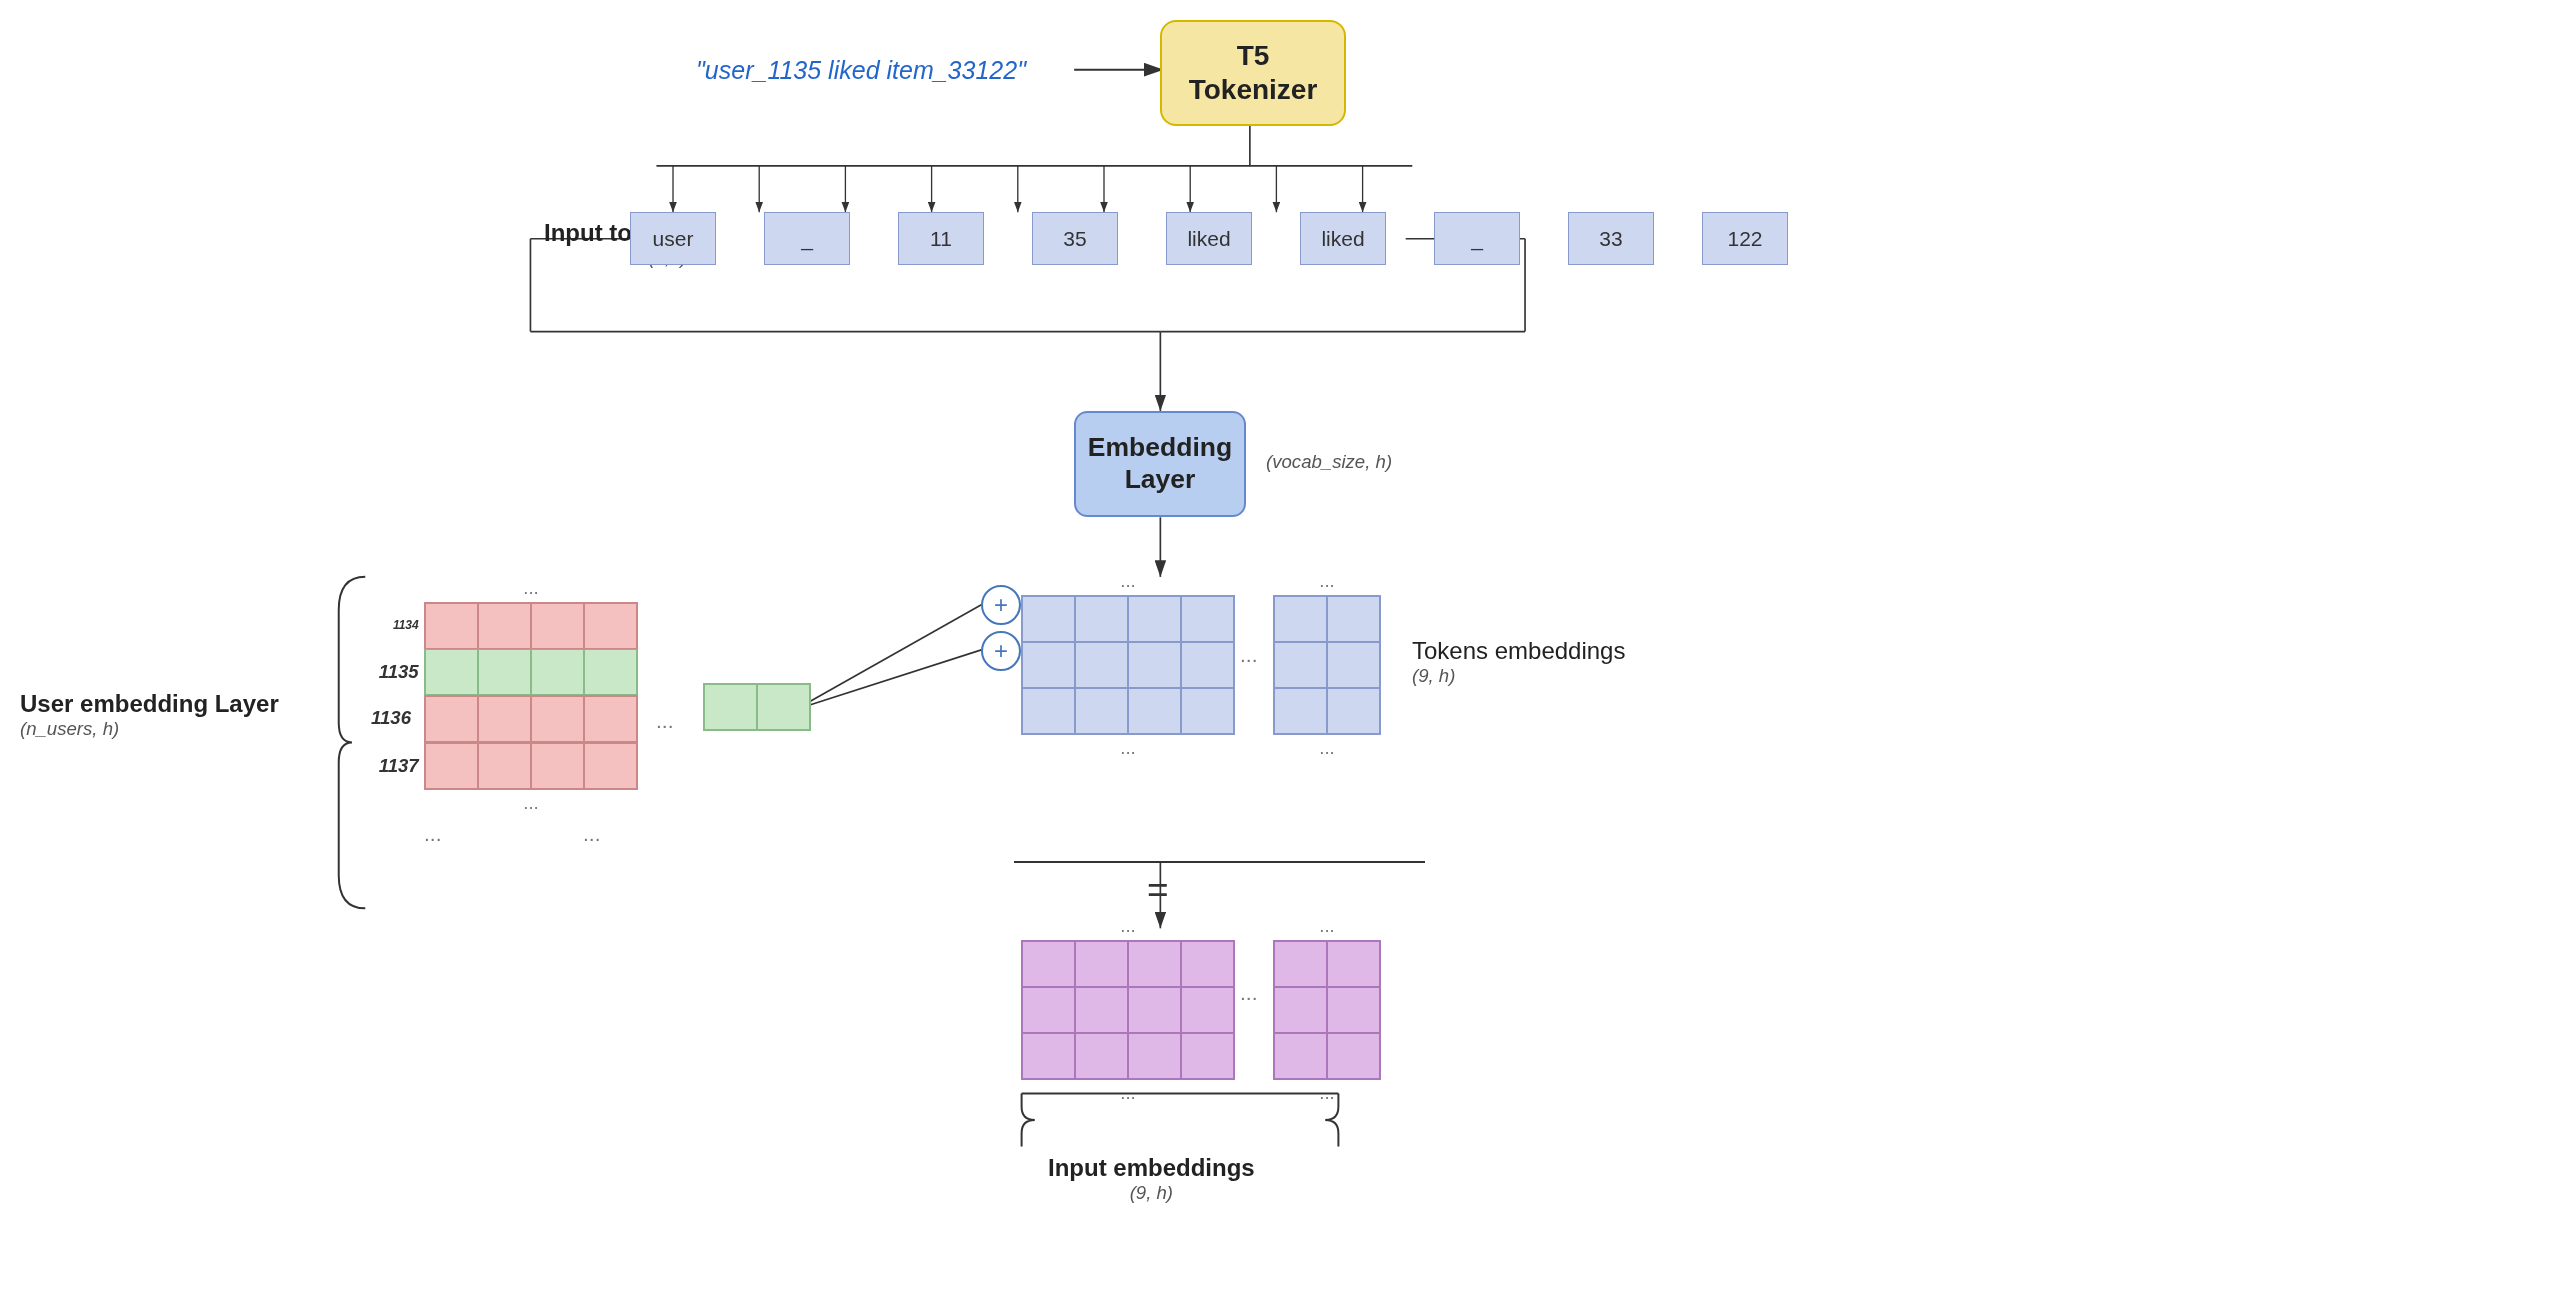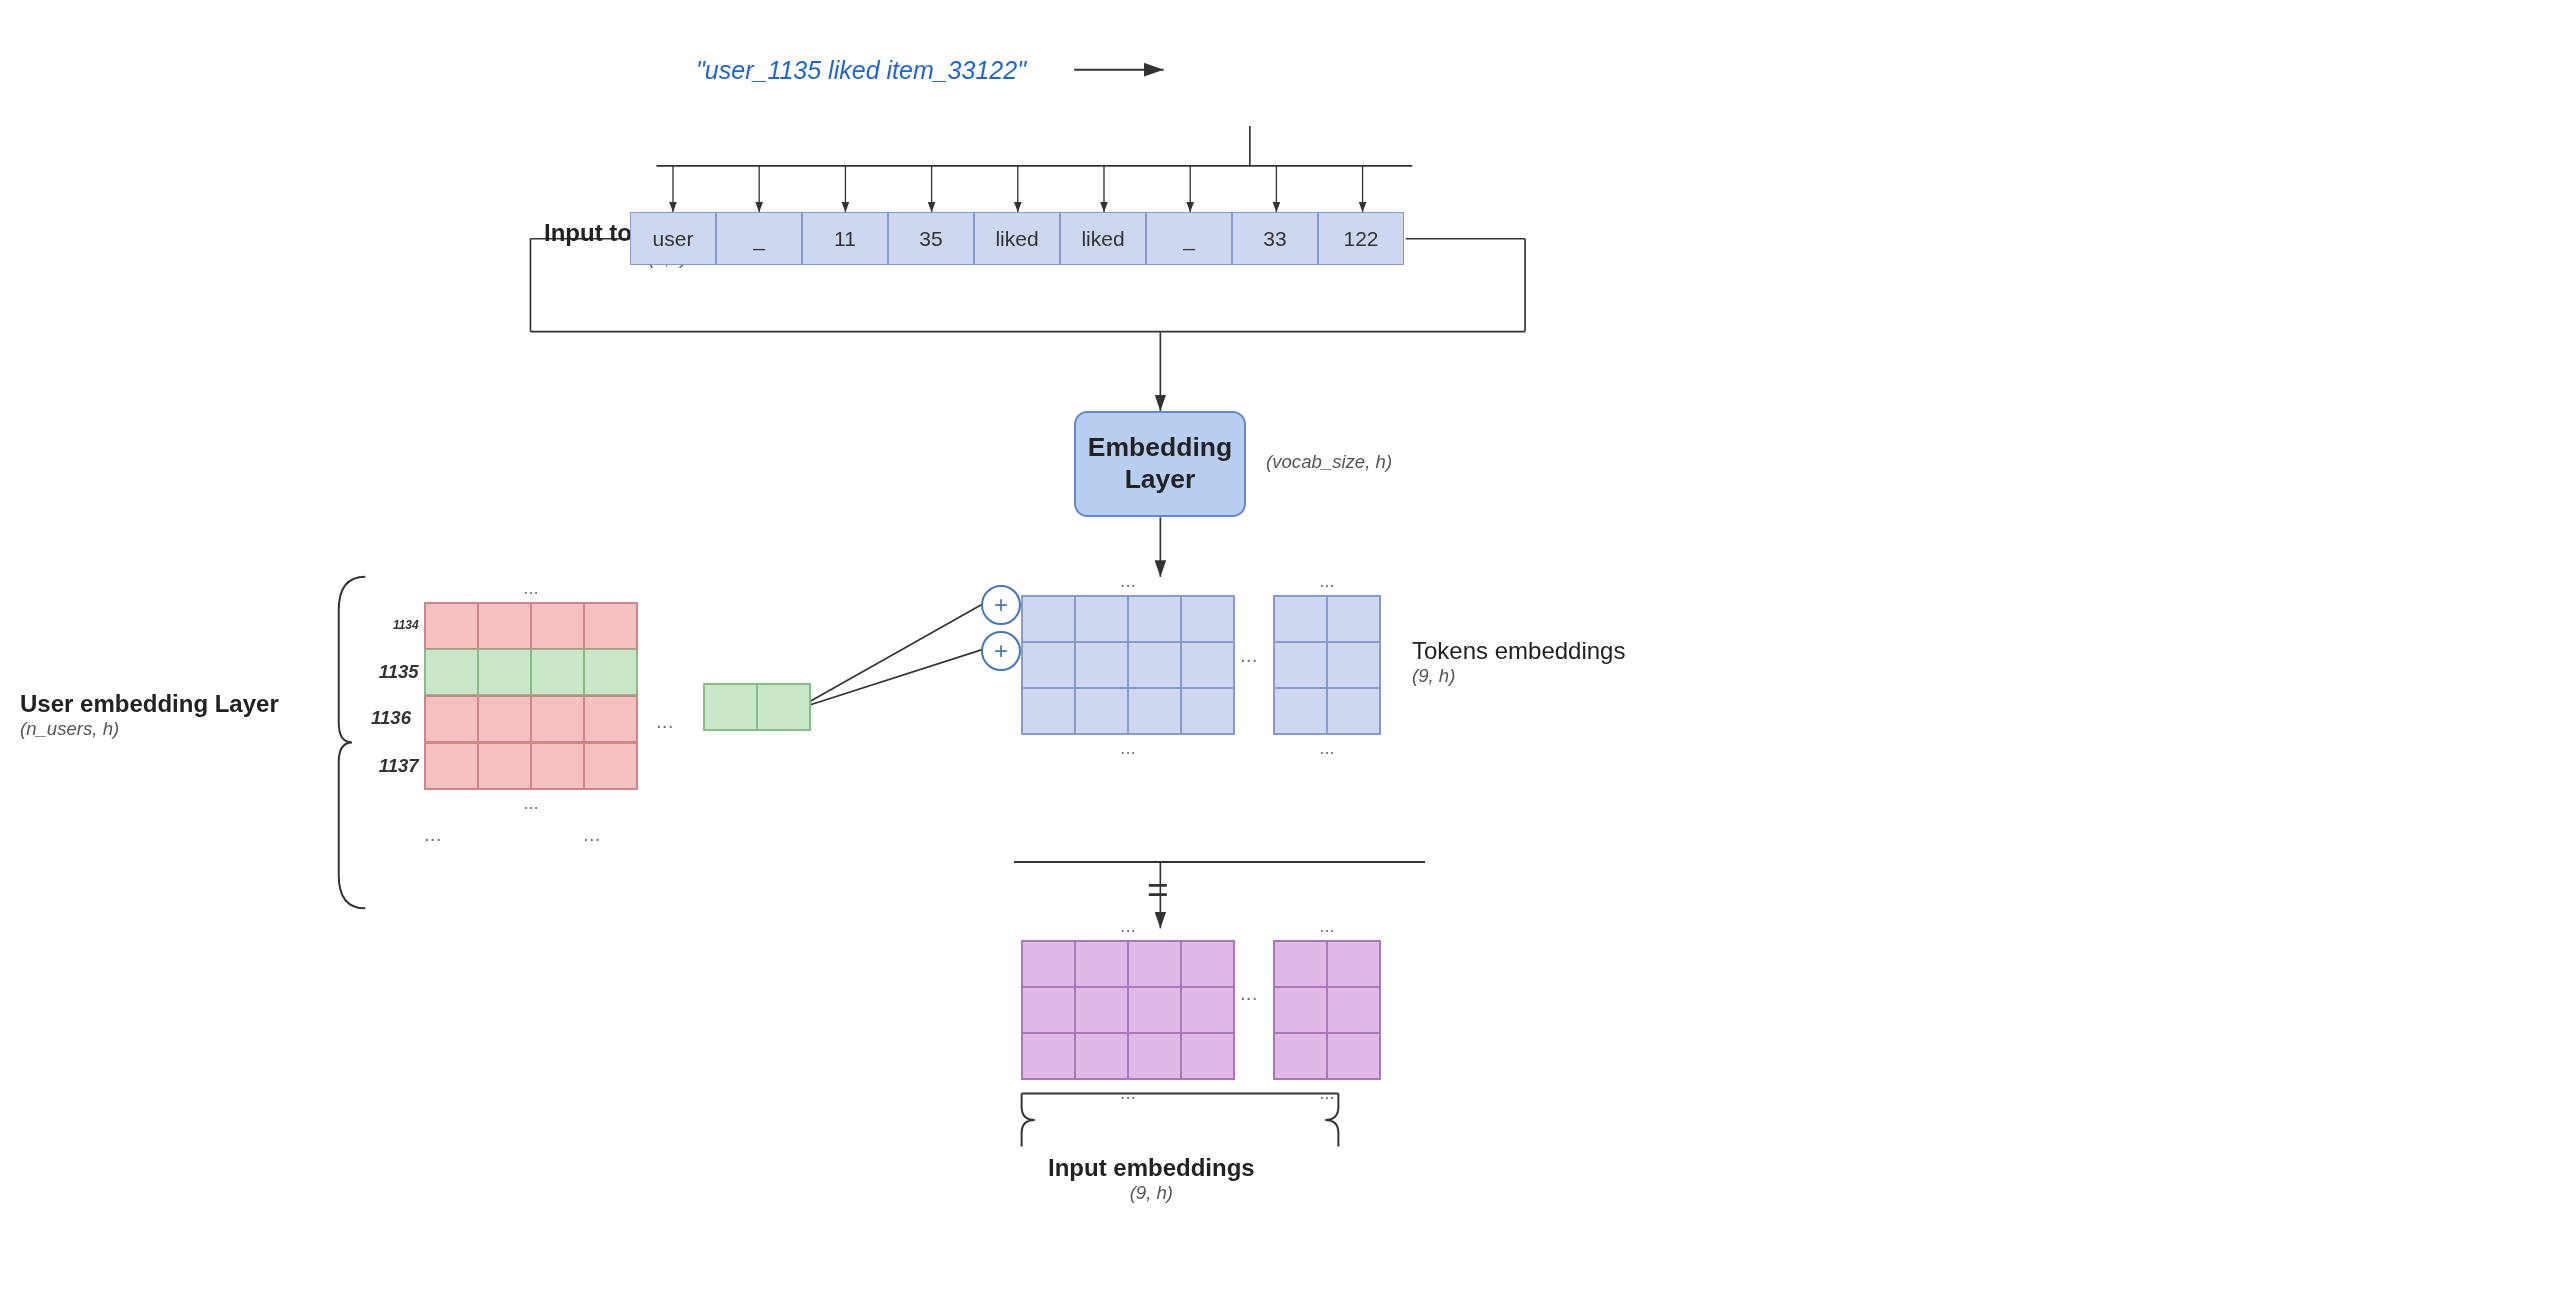--- a/index.html
+++ b/index.html
@@ -49,20 +49,21 @@
       font-style: italic;
     }
 
     
     .token-row {
       position: absolute;
       top: 212px;
       left: 630px;
       display: flex;
       flex-direction: row;
+      gap: 48px;
     }
     .token-cell {
       width: 86px;
       height: 53px;
       background: #cdd8f0;
       border: 1.3px solid #8899cc;
       display: flex;
       align-items: center;
       justify-content: center;
       font-size: 21px;
@@ -174,20 +175,26 @@
     <line x1="1530" y1="1300" x2="2120" y2="1300" stroke="#333" stroke-width="2.5"></line>
 
     <line x1="1750" y1="1300" x2="1750" y2="1400" stroke="#333" stroke-width="2.5" marker-end="url(#arrowhead)"></line>
 
   </svg>
 
   <div class="input-text">
     <span>"user_1135 liked item_33122"</span>
   </div>
 
+  <div class="t5-box">
+    <span>
+      <span>T5</span><br>
+      <span>Tokenizer</span>
+    </span>
+  </div>
 
   <div style="position:absolute; top:219px; left:544px; text-align:right;">
     <div style="font-size:24px; font-weight:700; color:#222;">Input tokens</div>
     <div style="font-size:18.6px; color:#555; font-style:italic;">(1,9)</div>
   </div>
 
   <div class="token-row">
     <div class="token-cell">user</div>
     <div class="token-cell">_</div>
     <div class="token-cell">11</div>

